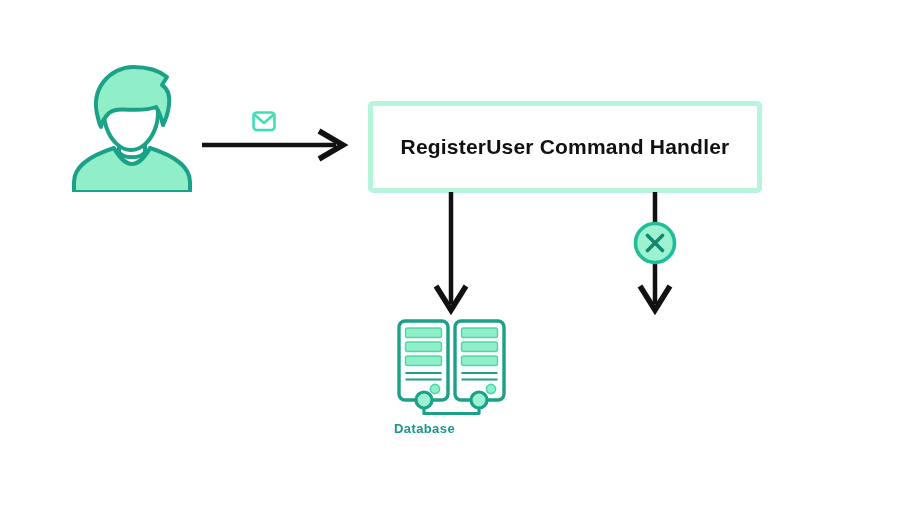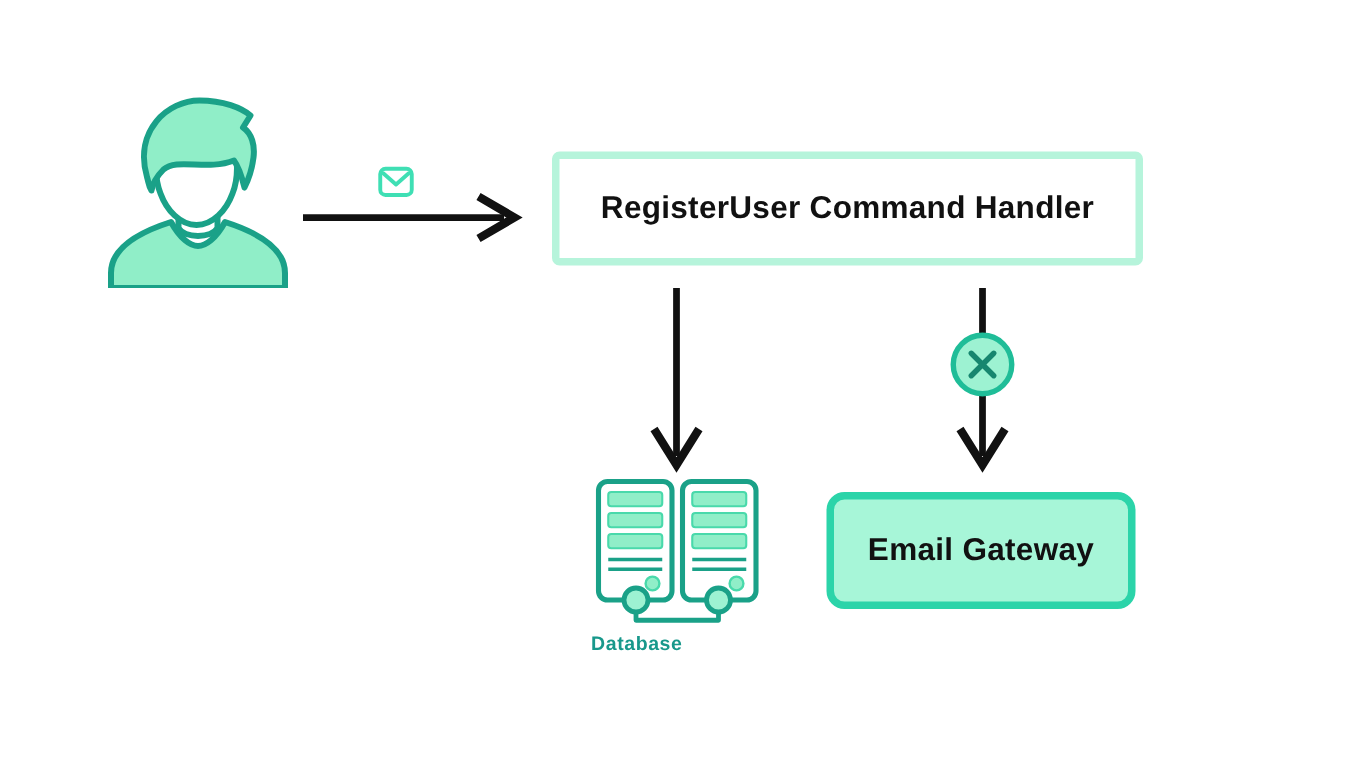--- a/index.html
+++ b/index.html
@@ -23,21 +23,21 @@
   .abs{position:absolute;}
   .node{
     box-sizing:border-box;
     display:flex;align-items:center;justify-content:center;
     text-align:center;
     font-weight:800;
     color:var(--ink);
     letter-spacing:.2px;
   }
   .node--handler{
-    left:368px;top:101px;width:394px;height:76px;
+    left:368px;top:101px;width:394px;height:92px;
     background:#ffffff;
     border:5px solid var(--pale-border);
     border-radius:5px;
     font-size:21px;
   }
   .node--gateway{
     left:551px;top:328px;width:206px;height:78px;
     background:var(--mint-fill);
     border:5px solid var(--mint-border);
     border-radius:12px;
@@ -116,17 +116,14 @@
     <line x1="67.5" y1="63.5" x2="103.5" y2="63.5" stroke="#1aa188" stroke-width="2.2"></line>
     <circle cx="97" cy="73" r="4.6" fill="#90eec8" stroke="#49d9ab" stroke-width="1.6"></circle>
 
     <path d="M30,90 L30,97.5 L85,97.5 L85,90" fill="none" stroke="#1aa188" stroke-width="3.2" stroke-linejoin="round"></path>
     <circle cx="30" cy="84" r="8" fill="#9df2d2" stroke="#1aa188" stroke-width="3.2"></circle>
     <circle cx="85" cy="84" r="8" fill="#9df2d2" stroke="#1aa188" stroke-width="3.2"></circle>
   </svg>
 
   <div class="abs db-label">Database</div>
 
-  <div class="abs node node--gateway">
-    <span>Email Gateway</span>
-  </div>
 
 </div>
 
 </body></html>

